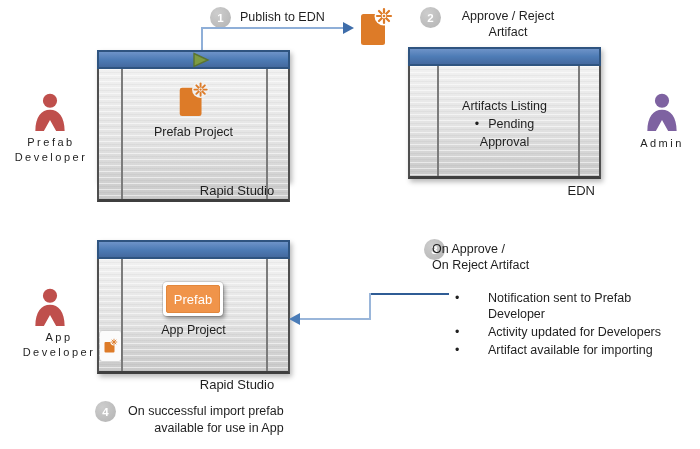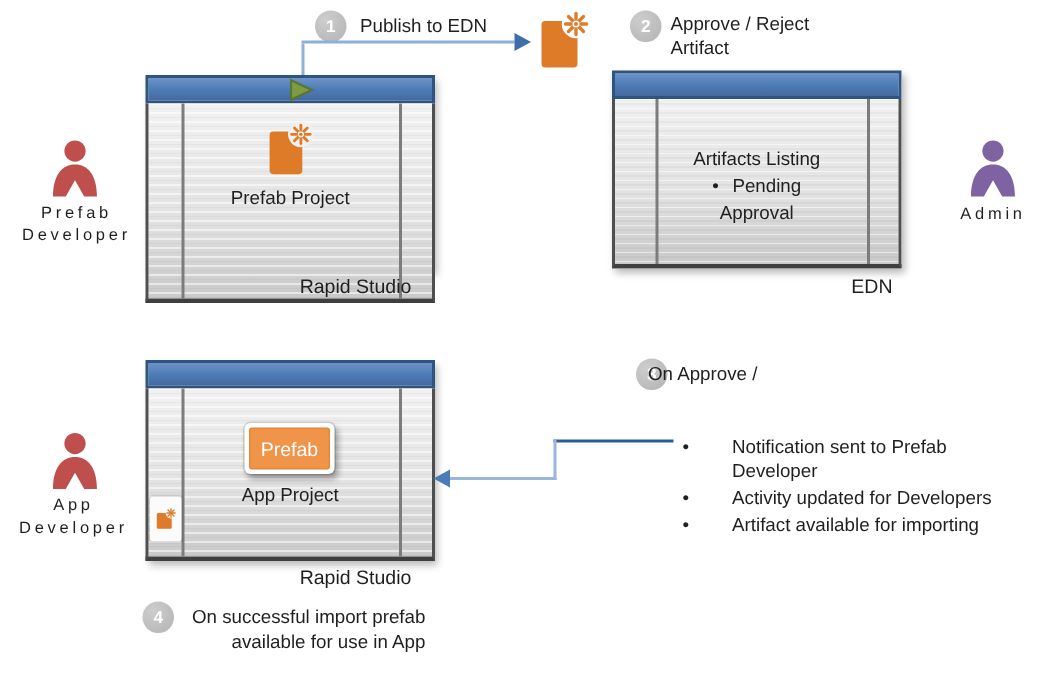--- a/index.html
+++ b/index.html
@@ -80,21 +80,21 @@
         <line x1="33" y1="7" x2="23" y2="17"></line>
       </g>
       <circle cx="28" cy="12" r="2.4" fill="#ffffff"></circle>
       <circle cx="28" cy="12" r="1.3" fill="#dd7b28"></circle>
     </svg>
   </div>
 
   <div class="badge" style="left:420px;top:7px;">
     <span>2</span>
   </div>
-  <div class="step-text" style="left:447px;top:8px;width:122px;">
+  <div class="step-text" style="left:447px;top:8px;width:122px;text-align:center;">
     <div>Approve / Reject</div>
     <div>Artifact</div>
   </div>
 
   <div class="abs" style="left:33px;top:92px;">
     <svg width="34" height="42" viewBox="0 0 36 42">
       <circle cx="18" cy="8" r="7.5" fill="#bf4f4c"></circle>
       <path d="M2.5,40 C2.5,25 9,17.5 18,17.5 C27,17.5 33.5,25 33.5,40 L24.5,40 L18,28.5 L11.5,40 Z" fill="#bf4f4c"></path>
     </svg>
   </div>
@@ -156,21 +156,21 @@
   <div class="actor-label" style="left:617px;top:136px;width:90px;">
     <div>Admin</div>
   </div>
 
   <div class="abs" style="left:33px;top:287px;">
     <svg width="34" height="42" viewBox="0 0 36 42">
       <circle cx="18" cy="8" r="7.5" fill="#bf4f4c"></circle>
       <path d="M2.5,40 C2.5,25 9,17.5 18,17.5 C27,17.5 33.5,25 33.5,40 L24.5,40 L18,28.5 L11.5,40 Z" fill="#bf4f4c"></path>
     </svg>
   </div>
-  <div class="actor-label" style="left:0;top:330px;width:98px;">
+  <div class="actor-label" style="left:10px;top:330px;width:98px;">
     <div>App</div>
     <div>Developer</div>
   </div>
 
   <div class="win" style="left:97px;top:240px;width:193px;height:134px;">
     <div class="titlebar"></div>
     <div class="winbody" style="height:115px;">
       <div class="col" style="left:22px;"></div>
       <div class="col" style="right:20px;"></div>
       <div class="pf-btn-outer" style="left:64px;top:23px;width:60px;height:34px;">
@@ -193,20 +193,21 @@
       </div>
     </div>
   </div>
   <div class="caption" style="left:157px;top:377px;width:160px;text-align:center;">Rapid Studio</div>
 
   <div class="badge" style="left:424px;top:239px;">
     <span>3</span>
   </div>
   <div class="step-text" style="left:432px;top:241px;">
     <div>On Approve /</div>
+    <div>On Reject Artifact</div>
   </div>
 
   <div class="line" style="left:369px;top:293px;width:80px;height:2px;background:#2f5c95;"></div>
   <div class="line" style="left:369px;top:293px;width:2px;height:27px;background:#9ab6da;"></div>
   <div class="line" style="left:300px;top:318px;width:71px;height:2px;background:#9ab6da;"></div>
   <div class="arrow-left" style="left:289px;top:313px;"></div>
 
   <div class="notes">
     <div class="note-row">
       <span class="marker"></span>

